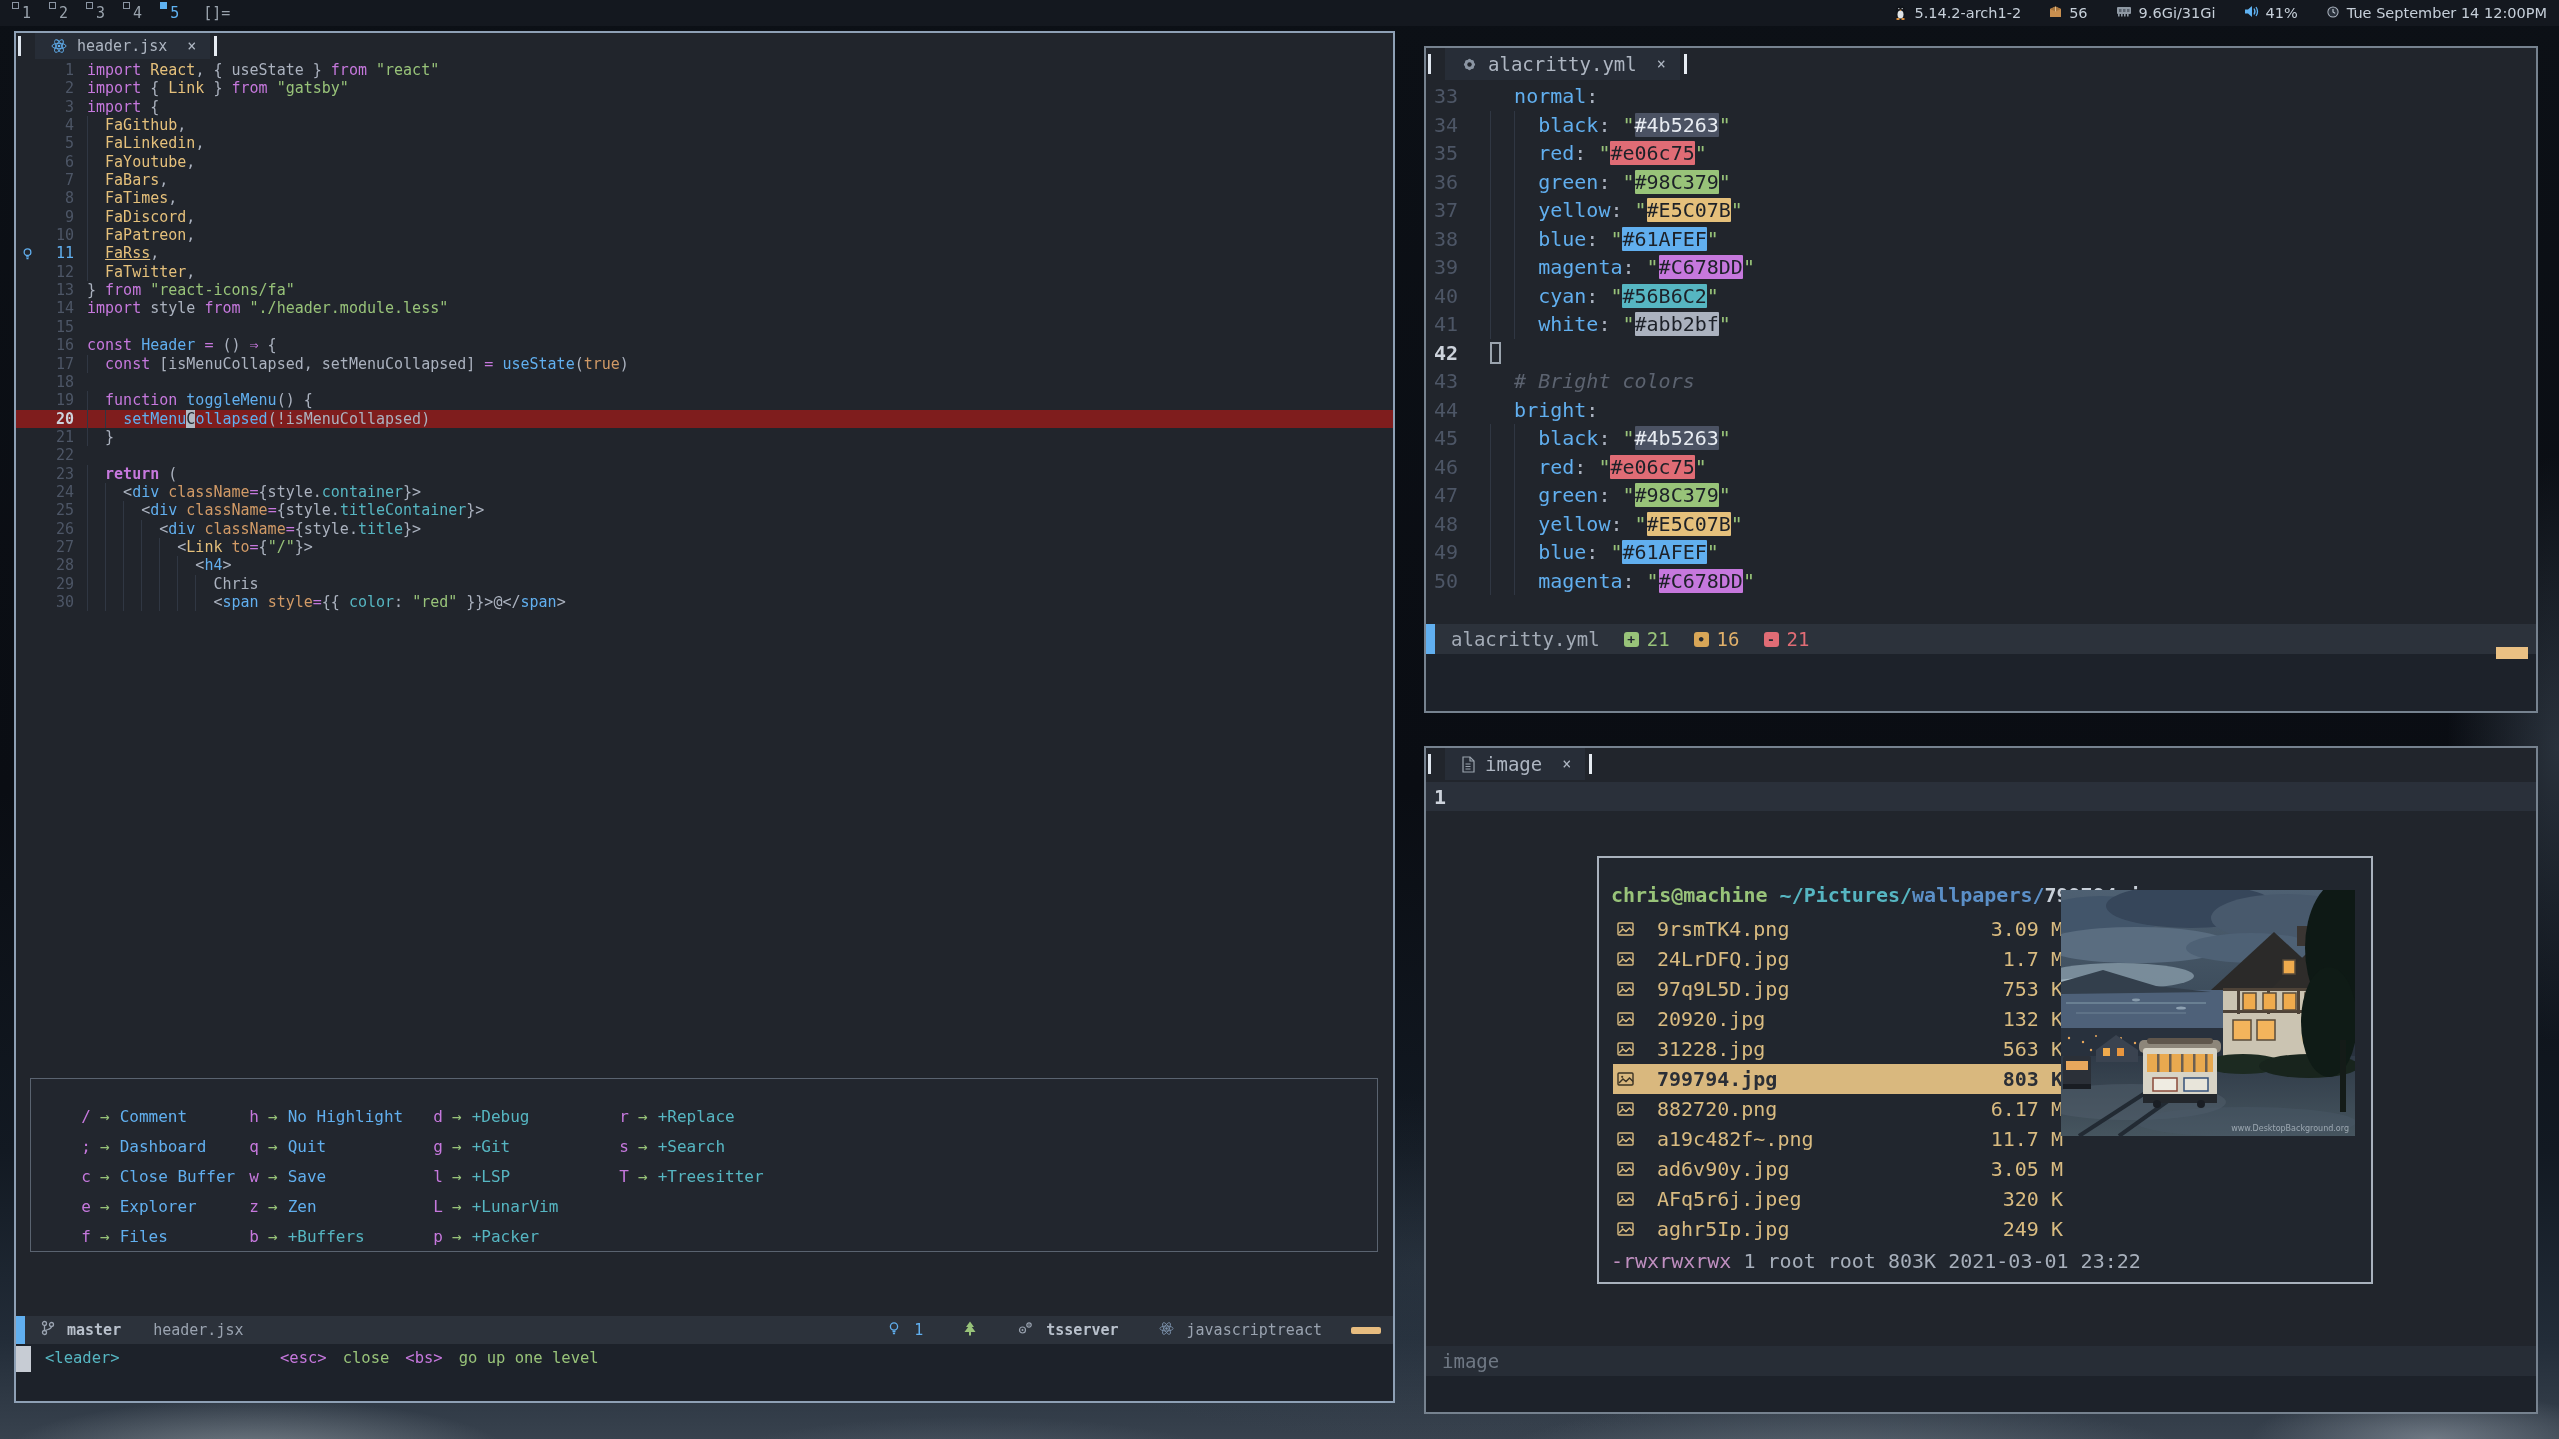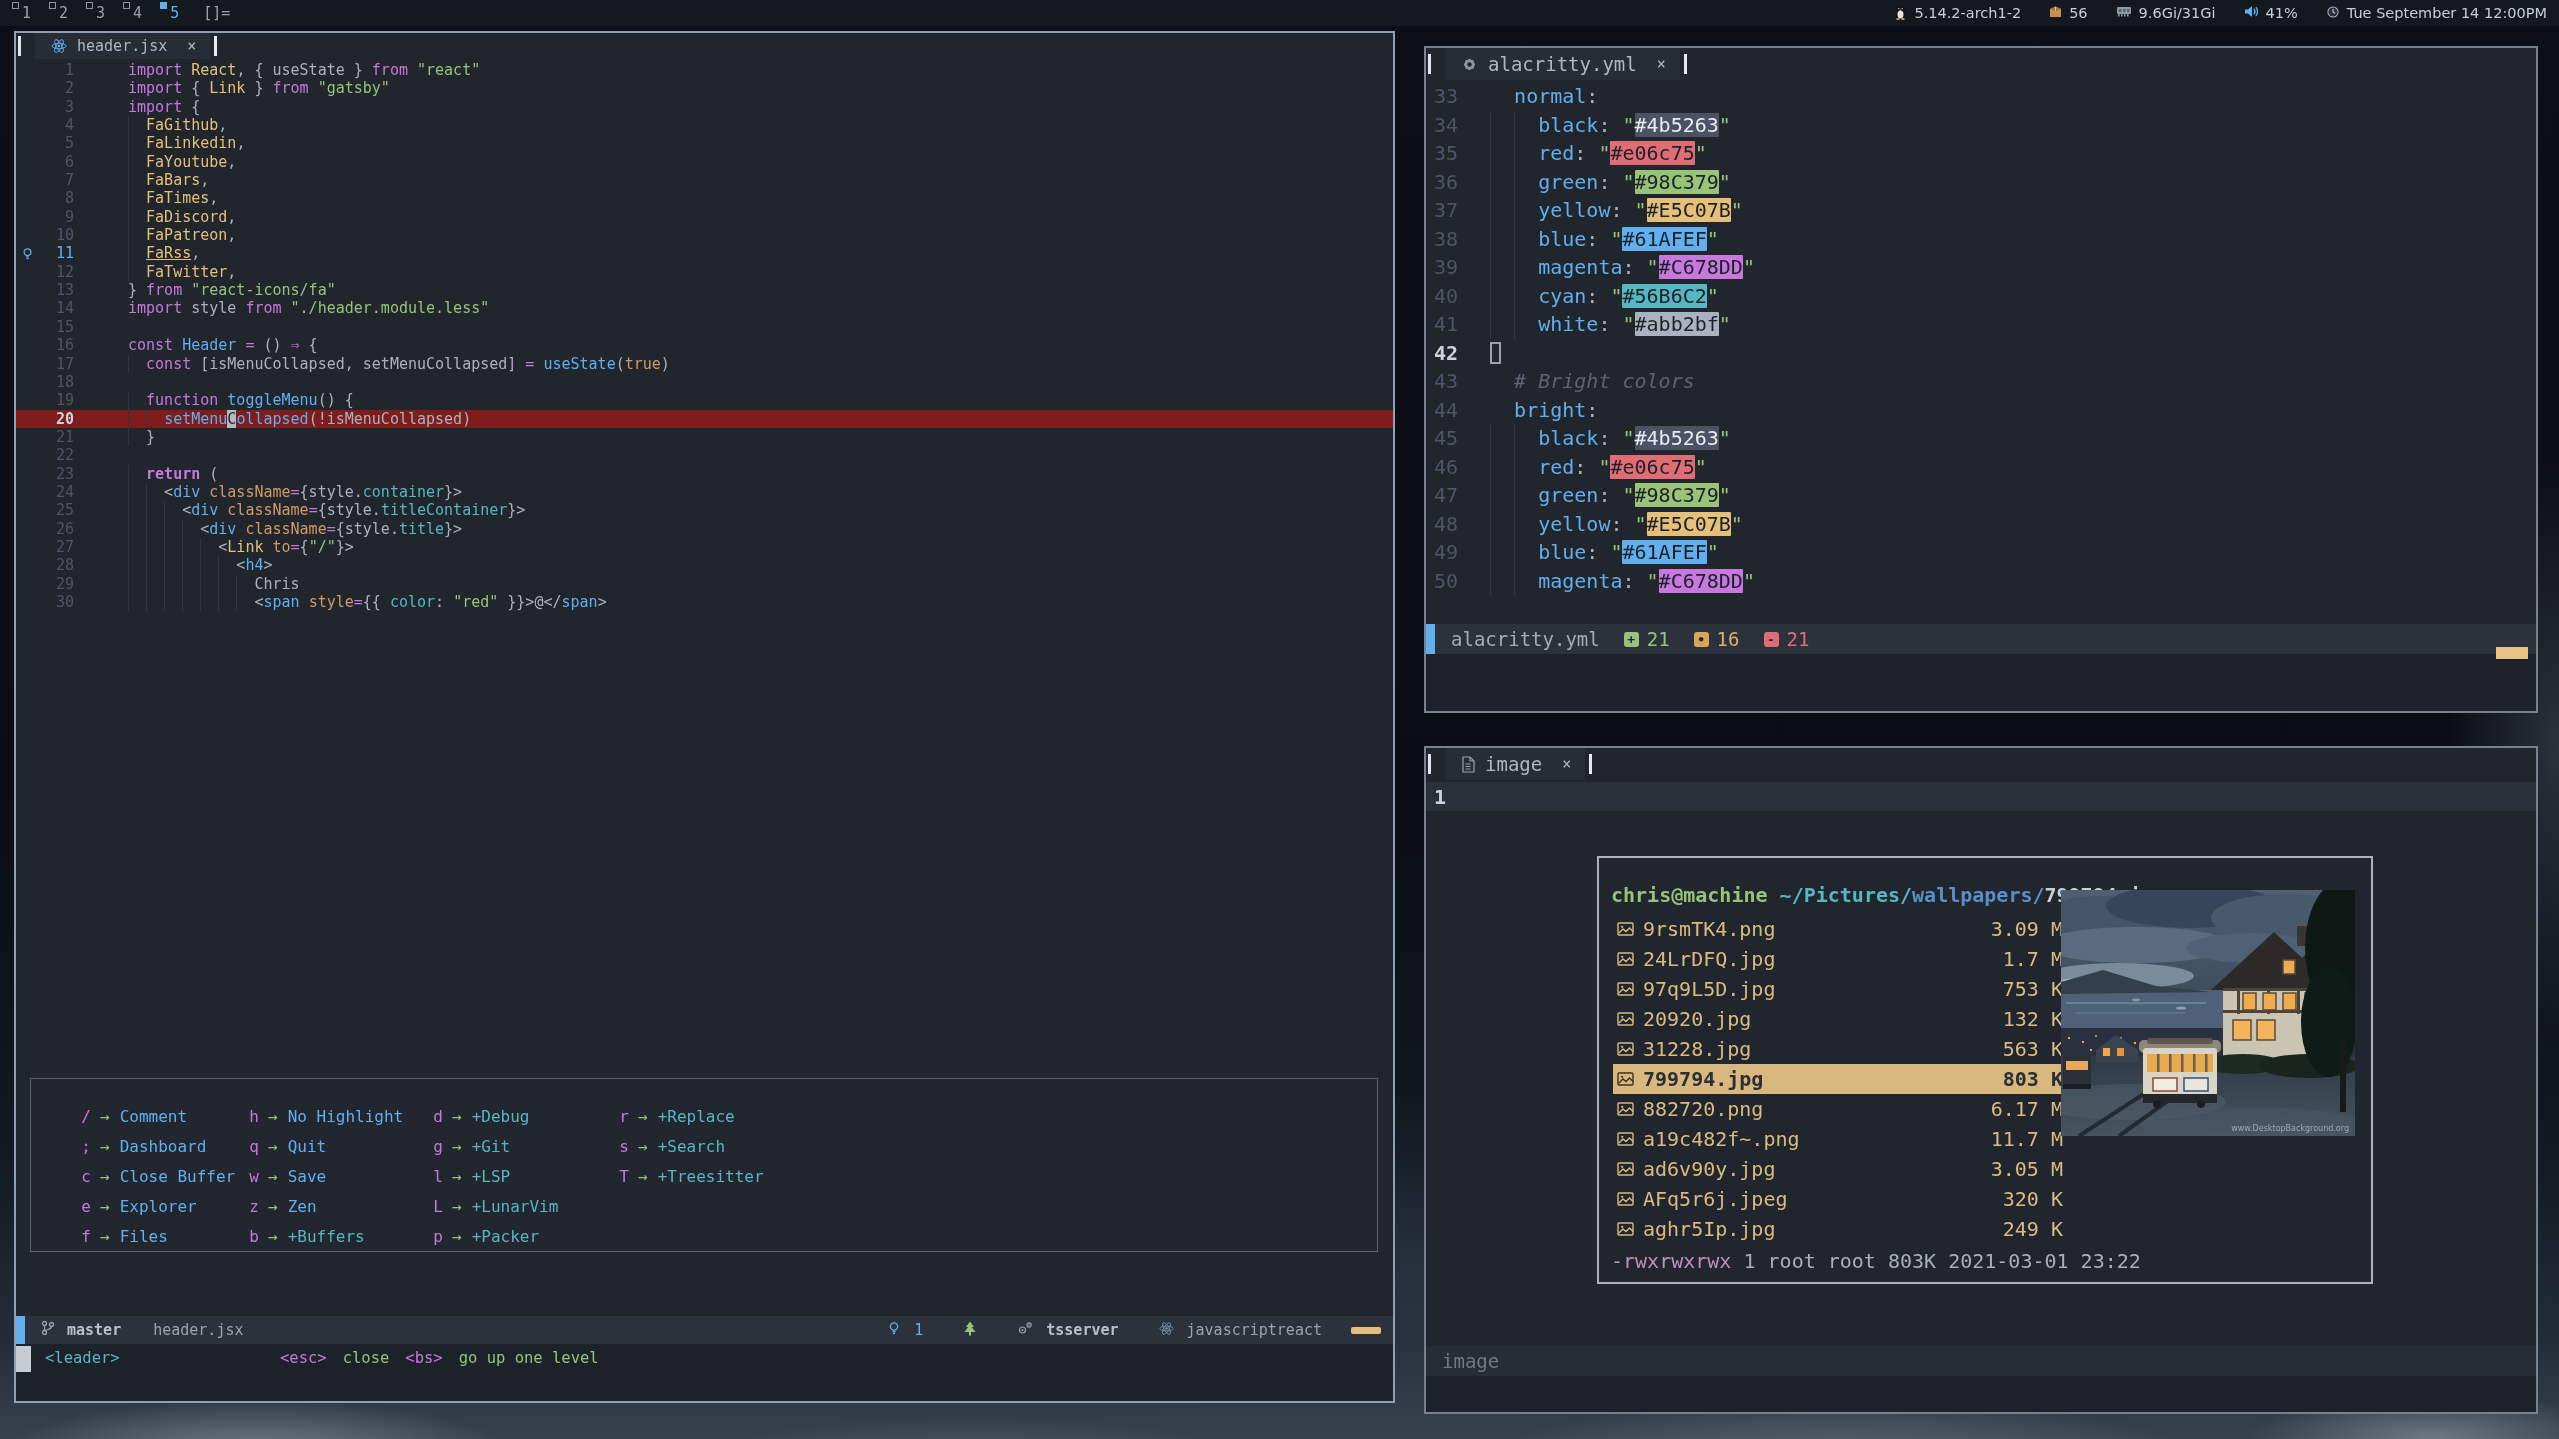--- a/index.html
+++ b/index.html
@@ -39,21 +39,21 @@
   .tabline.big{height:32px;}
   .tabline.big .tab{font:19px "DejaVu Sans Mono",monospace;}
   
   .code{position:absolute;top:28px;left:0;right:0;}
   .lc-row{display:flex;height:18.35px;align-items:center;font:15px/18.35px "DejaVu Sans Mono",monospace;}
   .lc-row.cur{background:#7f1d1d;}
   .lc-sign{width:22px;display:flex;justify-content:center;flex:none;}
   .lc-num{width:36px;text-align:right;padding-right:13px;color:#4d5666;flex:none;}
   .lc-num.blue{color:#61afef;}
   .lc-row.cur .lc-num{color:#cdd3dc;font-weight:bold;}
-  .lc-text{white-space:pre;position:relative;margin-left:41px;}
+  .lc-text{white-space:pre;position:relative;}
   .guides{position:absolute;left:0;top:0;bottom:0;
     background:repeating-linear-gradient(90deg,#303743 0 1px,transparent 1px 18.06px);}
   .gy{background:repeating-linear-gradient(90deg,#303743 0 1px,transparent 1px 24.08px);}
   .tk-kw{color:#c678dd;} .tk-kwb{color:#c678dd;font-weight:bold;}
   .tk-yl{color:#e5c07b;} .tk-ylu{color:#e5c07b;text-decoration:underline;}
   .tk-fg{color:#abb2bf;} .tk-bl{color:#61afef;} .tk-str{color:#98c379;}
   .tk-or{color:#d19a66;} .tk-cy{color:#56b6c2;} .tk-com{color:#5c6370;font-style:italic;}
   .tk-cur{background:#b3bac3;color:#22262e;}
   
   .wk{position:absolute;left:14px;top:1045px;width:1348px;height:174px;background:#22262e;border:1px solid #5a6370;box-sizing:border-box;}
@@ -98,21 +98,21 @@
             font:20px "DejaVu Sans Mono",monospace;}
   .br-line1 .yr-num{color:#cdd3dc;font-weight:bold;}
   .panel{position:absolute;left:171px;top:108px;width:776px;height:428px;background:#21262e;border:2px solid #a9b2bd;
          box-sizing:border-box;padding:22px 12px 0 12px;font:20px "DejaVu Sans Mono",monospace;}
   .p-head{height:30px;display:flex;align-items:center;font-weight:bold;white-space:pre;}
   .ph-host{color:#98c379;} .ph-home{color:#56b6c2;} .ph-dir{color:#5b8fc7;} .ph-file{color:#c8cfd8;}
   .p-rows{margin-top:4px;}
   .p-row{height:30px;display:flex;align-items:center;width:456px;margin-left:2px;color:#d9bb80;
          padding:0 6px 0 4px;box-sizing:border-box;cursor:pointer;}
   .p-row .picon{display:flex;margin-right:9px;color:#d9bb80;}
-  .p-row .pname{flex:1;}
+  .p-row .pname{flex:1;margin-left:14px;}
   .p-row.sel{background:#d9b87e;color:#2a2e36;font-weight:bold;}
   .p-row.sel .picon{color:#3a3325;}
   .p-perm{height:30px;display:flex;align-items:center;margin-top:2px;white-space:pre;}
   .perm{color:#c08fc0;} .permrest{color:#a7afbb;}
   .preview{position:absolute;right:16px;top:32px;width:294px;height:246px;}
   .br-sl{position:absolute;left:0;right:0;top:598px;height:30px;background:#272d36;color:#6f7884;
          font:19px "DejaVu Sans Mono",monospace;display:flex;align-items:center;padding-left:16px;box-sizing:border-box;}
   .br-rest{position:absolute;left:0;right:0;top:628px;bottom:0;background:#1d222a;}
 </style>
 </head>

